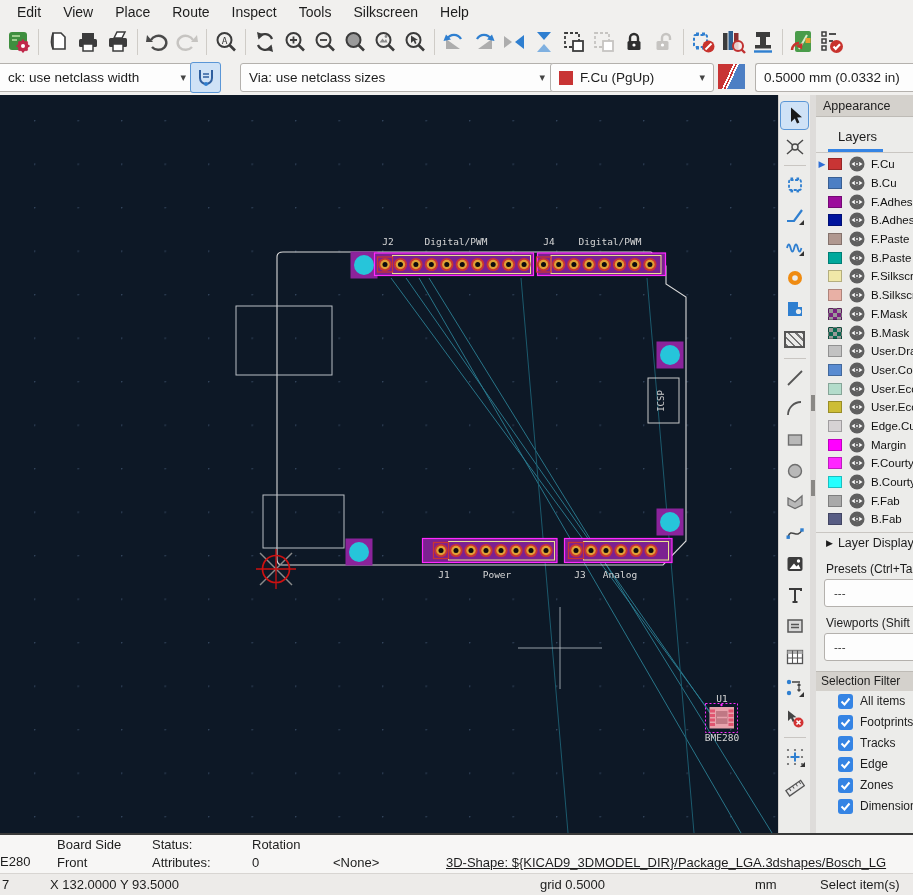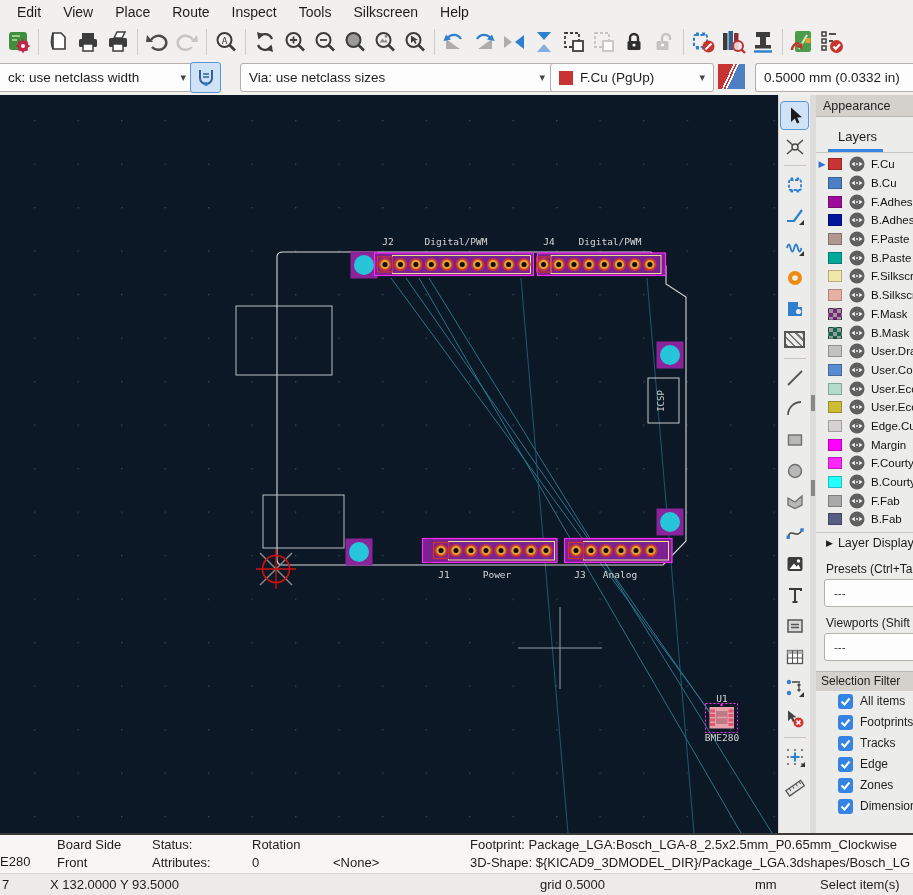--- a/index.html
+++ b/index.html
@@ -975,22 +975,21 @@
 <div class="statusbar">
   <span style="left:0;top:19px;">E280</span>
   <span style="left:57px;top:2px;">Board Side</span>
   <span style="left:57px;top:20px;">Front</span>
   <span style="left:152px;top:2px;">Status:</span>
   <span style="left:152px;top:20px;">Attributes:</span>
   <span style="left:252px;top:2px;">Rotation</span>
   <span style="left:252px;top:20px;">0</span>
   <span style="left:333px;top:14px;margin-top:40px;">Component Class</span>
   <span style="left:333px;top:20px;">&lt;None&gt;</span>
-  <span style="left:470px;top:2px;">Footprint: Package_LGA:Bosch_LGA-8_2.5x2.5mm_P0.65mm_Clockwise</span>
-  <span style="left:470px;top:20px;">3D-Shape: ${KICAD9_3DMODEL_DIR}/Package_LGA.3dshapes/Bosch_LG</span>
+  <span style="left:446px;top:20px;text-decoration:underline;">3D-Shape: ${KICAD9_3DMODEL_DIR}/Package_LGA.3dshapes/Bosch_LG</span>
   <div class="srow3">
     <span style="left:2px;top:3px;">7</span>
     <span style="left:50px;top:3px;">X 132.0000 Y 93.5000</span>
     <span style="left:540px;top:3px;">grid 0.5000</span>
     <span style="left:755px;top:3px;">mm</span>
     <span style="left:820px;top:3px;">Select item(s)</span>
   </div>
 </div>
 
 </body></html>

